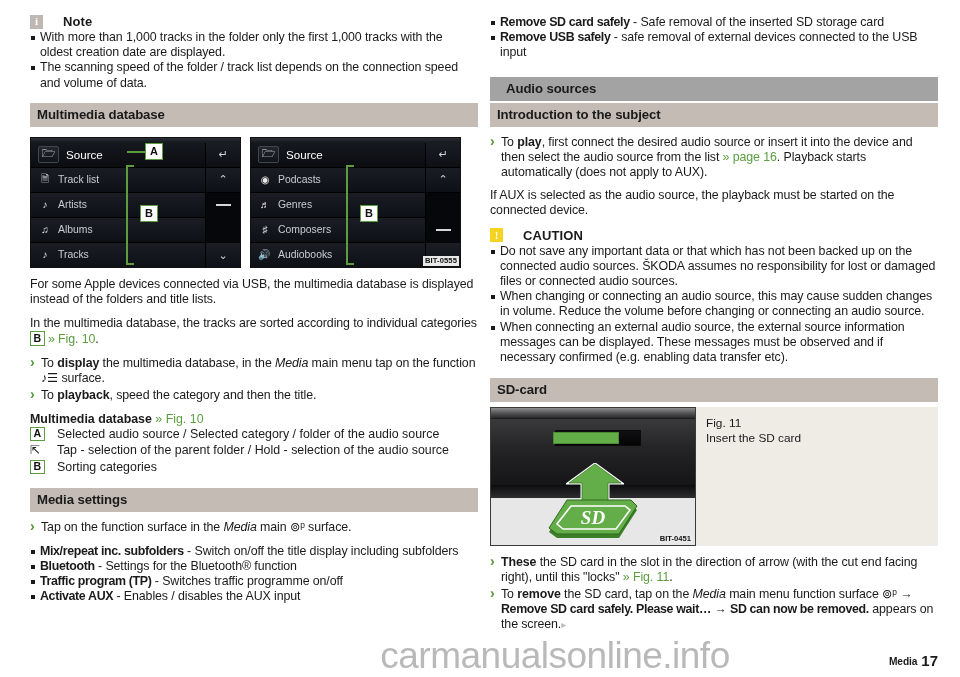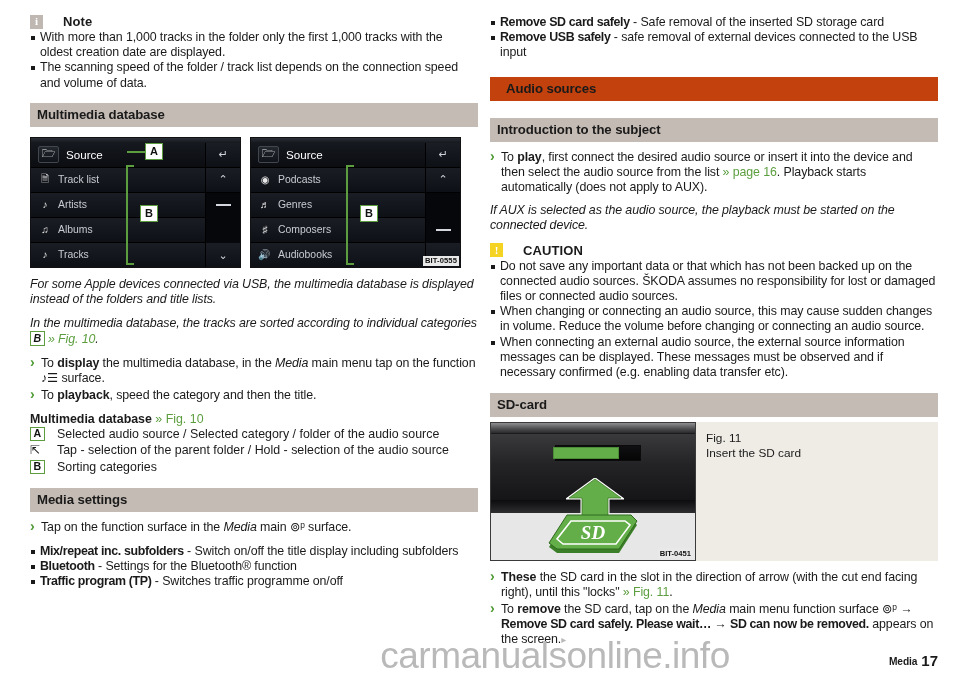--- a/index.html
+++ b/index.html
@@ -20,30 +20,30 @@
   }
   .col { width: 450px; position: relative; }
   .col.left { margin-right: 12px; }
 
   
   p, li, div.txt {
     font-size: 12.4px;
     line-height: 15.2px;
     letter-spacing: -0.1px;
   }
-  .para { margin-bottom: 9px; font-style: italic; }
+  .para { margin-bottom: 9px; }
 
   
   .h-green, .h-grey {
     font-size: 13.2px;
     font-weight: bold;
     padding: 4px 7px 5px 7px;
     letter-spacing: -0.1px;
   }
-  .h-green { background: #c2410c; margin-bottom: 17px; padding-left: 16px; }
+  .h-green { background: #a3a3a3; margin-bottom: 2px; padding-left: 16px; }
   .h-grey  { background: #c4bbb4; margin-bottom: 8px; }
 
   
   .admon-title {
     display: flex; align-items: center; gap: 8px;
     margin-bottom: 1px;
   }
   .admon-title .label {
     font-size: 13px; font-weight: bold; letter-spacing: 0.1px; padding-left: 12px;
   }
@@ -453,20 +453,21 @@
       <ul class="arrow">
         <li><span>Tap on the function surface in the </span><span class="it">Media</span><span> main ⊚ᵖ surface.</span></li>
       </ul>
 
       <div style="height:8px;"></div>
 
       <ul class="sq">
         <li><span class="cond">Mix/repeat inc. subfolders</span><span> - Switch on/off the title display including subfolders</span></li>
         <li><span class="cond">Bluetooth</span><span> - Settings for the Bluetooth® function</span></li>
         <li><span class="cond">Traffic program (TP)</span><span> - Switches traffic programme on/off</span></li>
+        <li><span class="cond">Activate AUX</span><span> - Enables / disables the AUX input</span></li>
       </ul>
     </div>
 
     <div class="col right">
 
       <ul class="sq" style="margin-top:1px;">
         <li><span class="cond">Remove SD card safely</span><span> - Safe removal of the inserted SD storage card</span></li>
         <li style="padding-left:10px;"><span class="cond">Remove USB safely</span><span> - safe removal of external devices connected to the USB input</span></li>
       </ul>
 

